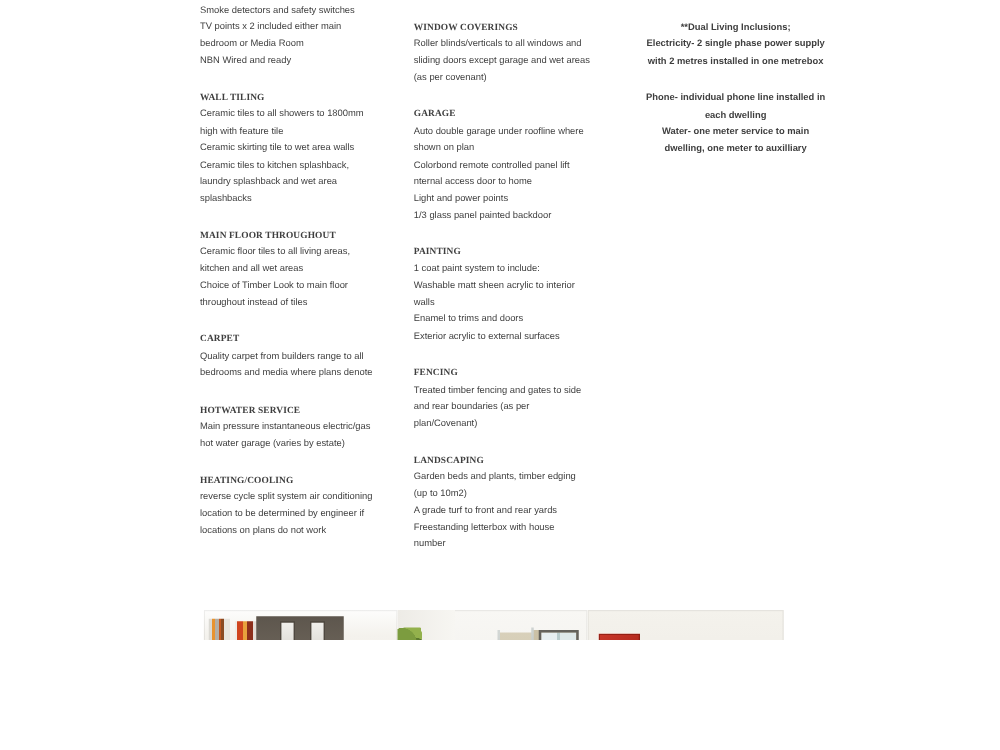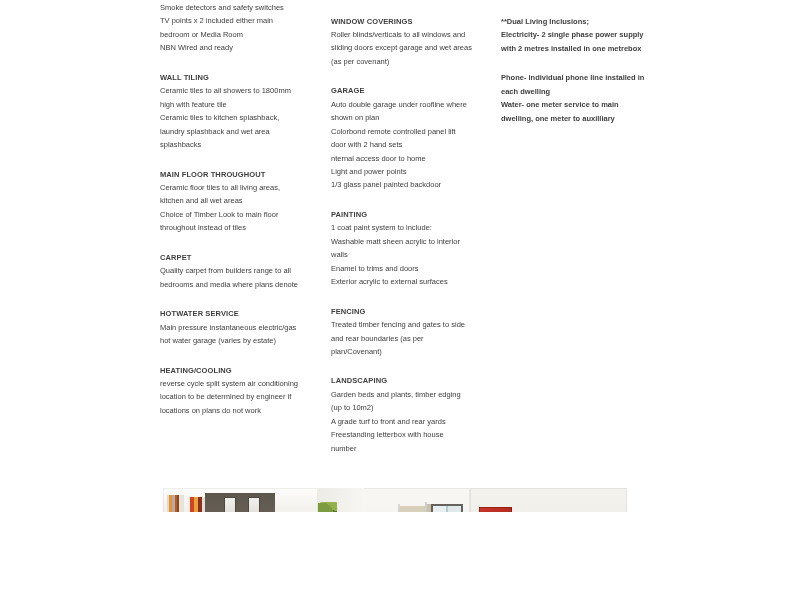--- a/index.html
+++ b/index.html
@@ -1,21 +1,21 @@
 <!DOCTYPE html>
 <html><head>
 <meta charset="utf-8">
 <style>
   html,body{margin:0;padding:0;background:#ffffff;}
   .page{position:relative;width:800px;height:512px;background:#ffffff;overflow:hidden;
         font-family:"Liberation Sans",sans-serif;}
   .col{position:absolute;font-size:7.5px;line-height:13.45px;color:#3e3e3e;white-space:nowrap;}
   .col .section{margin-bottom:16px;}
-  .col .heading{font-weight:700;letter-spacing:.1px;}
-  .bold-col .line{font-weight:700;}
+  .col .heading{font-weight:700;letter-spacing:.1px;font-family:Liberation Serif, serif;}
+  .bold-col .line{font-weight:700;text-align:center;}
   #col-left{left:160px;top:1px;width:165px;}
   #col-mid{left:331px;top:14.5px;width:165px;}
   #col-right{left:501px;top:15px;width:175px;}
 
   .photos{position:absolute;left:163px;top:488px;width:464px;height:101px;display:flex;}
   .photo{position:relative;height:101px;overflow:hidden;box-shadow:inset 0 0 0 1px rgba(0,0,0,.06);}
   .photo *{position:absolute;}
   #photo-living{width:155px;background:linear-gradient(180deg,#fdfdfc 0%,#f4f2ed 20%,#f1efe9 52%,#cfc5b2 62%,#d8cfbf 100%);}
   #photo-bath{width:152px;background:linear-gradient(180deg,#f8f7f4 0%,#f3f2ee 60%,#ddd6c6 78%,#d9d2c2 100%);}
   #photo-bed{width:157px;background:linear-gradient(180deg,#f4f2ec 0%,#efede7 55%,#e7e5df 68%,#ffffff 100%);}
@@ -86,20 +86,21 @@
       <div class="section">
         <div class="line">Smoke detectors and safety switches</div>
         <div class="line">TV points x 2 included either main</div>
         <div class="line">bedroom or Media Room</div>
         <div class="line">NBN Wired and ready</div>
       </div>
       <div class="section">
         <div class="heading">WALL TILING</div>
         <div class="line">Ceramic tiles to all showers to 1800mm</div>
         <div class="line">high with feature tile</div>
+        <div class="line">Ceramic skirting tile to wet area walls</div>
         <div class="line">Ceramic tiles to kitchen splashback,</div>
         <div class="line">laundry splashback and wet area</div>
         <div class="line">splashbacks</div>
       </div>
       <div class="section">
         <div class="heading">MAIN FLOOR THROUGHOUT</div>
         <div class="line">Ceramic floor tiles to all living areas,</div>
         <div class="line">kitchen and all wet areas</div>
         <div class="line">Choice of Timber Look to main floor</div>
         <div class="line">throughout instead of tiles</div>
@@ -126,21 +127,20 @@
         <div class="heading">WINDOW COVERINGS</div>
         <div class="line">Roller blinds/verticals to all windows and</div>
         <div class="line">sliding doors except garage and wet areas</div>
         <div class="line">(as per covenant)</div>
       </div>
       <div class="section">
         <div class="heading">GARAGE</div>
         <div class="line">Auto double garage under roofline where</div>
         <div class="line">shown on plan</div>
         <div class="line">Colorbond remote controlled panel lift</div>
-        <div class="line">door with 2 hand sets</div>
         <div class="line">nternal access door to home</div>
         <div class="line">Light and power points</div>
         <div class="line">1/3 glass panel painted backdoor</div>
       </div>
       <div class="section">
         <div class="heading">PAINTING</div>
         <div class="line">1 coat paint system to include:</div>
         <div class="line">Washable matt sheen acrylic to interior</div>
         <div class="line">walls</div>
         <div class="line">Enamel to trims and doors</div>

